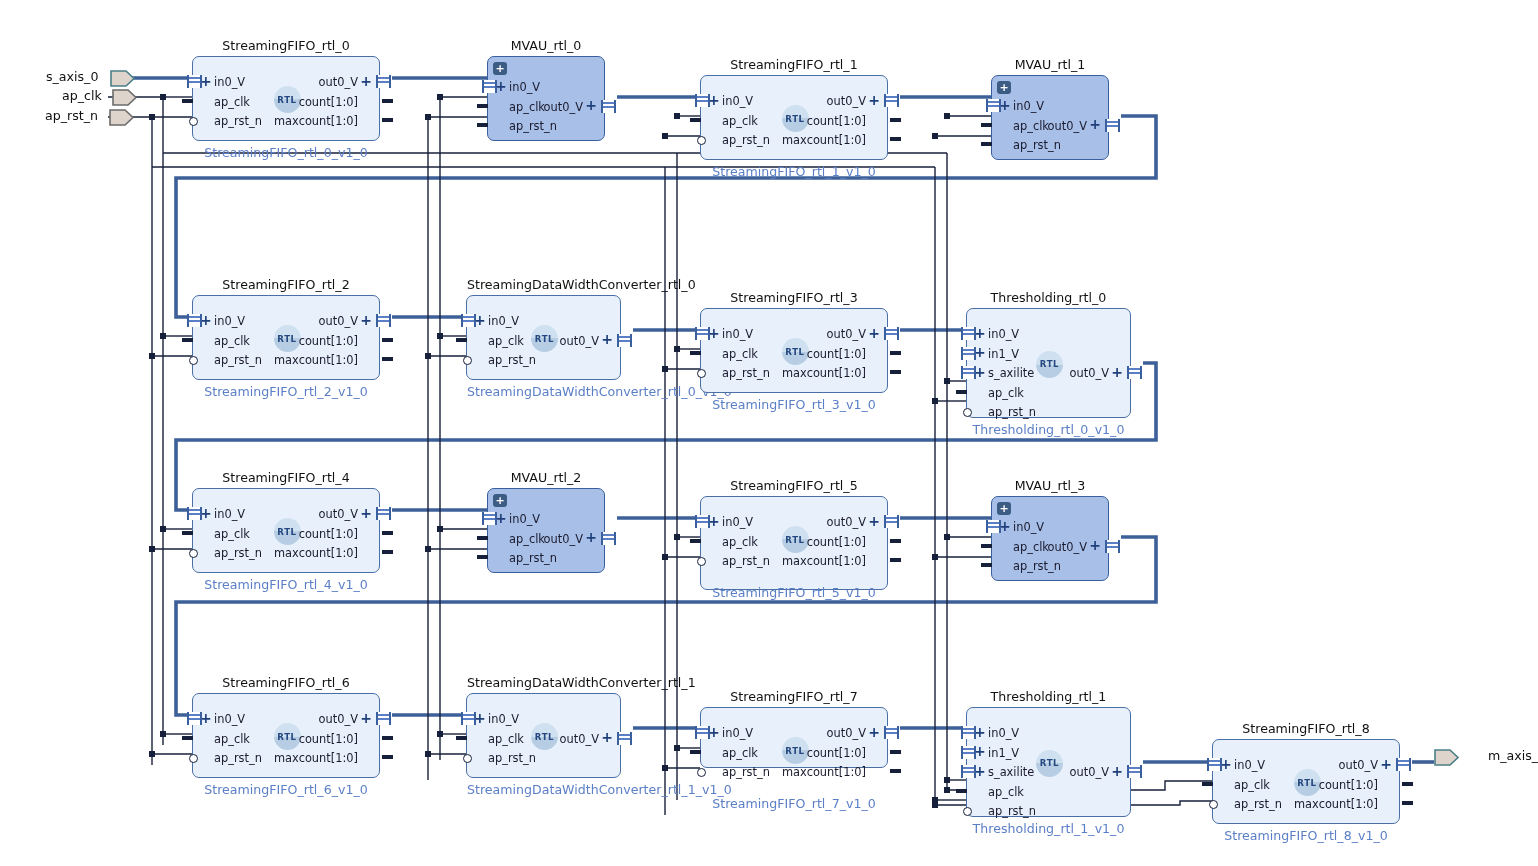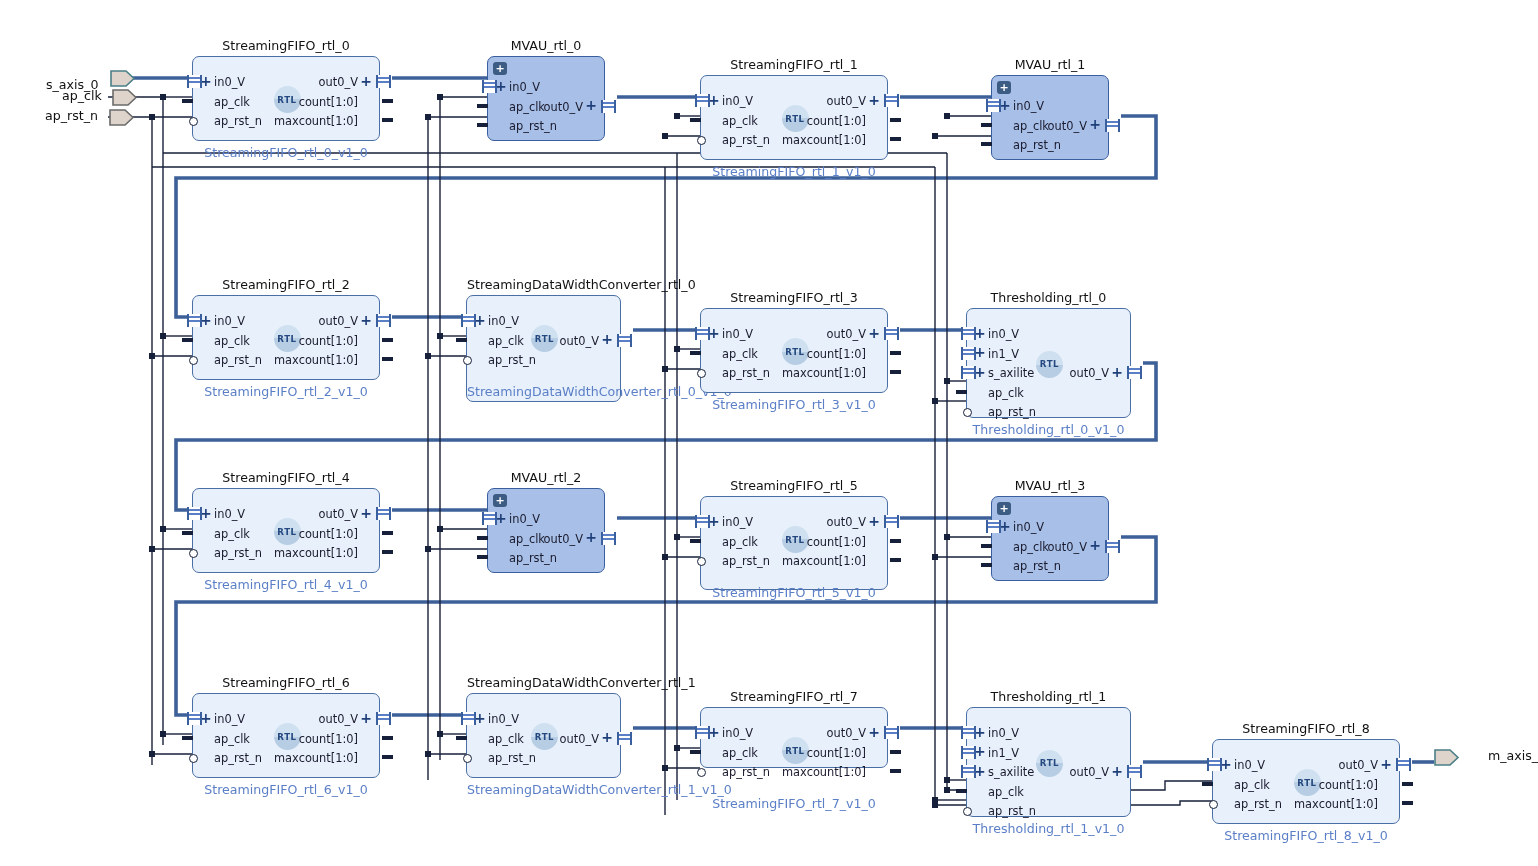--- a/index.html
+++ b/index.html
@@ -249,21 +249,21 @@
         <div class="pin l" style="top: 59px;">ap_rst_n</div>
         <div class="bub" style="left: -4px; top: 59.5px;"></div>
         <div class="pin r" style="top: 20px;">out0_V</div>
         <div class="plus r" style="top: 18.5px;">+</div>
         <div class="busc" style="left: 183px; top: 18px;"></div>
         <div class="pin r" style="top: 39.5px;">count[1:0]</div>
         <div class="stub" style="left: 189px; top: 41.5px;"></div>
         <div class="pin r" style="top: 59px;">maxcount[1:0]</div>
         <div class="stub" style="left: 189px; top: 61px;"></div>
       </div>
-      <div class="blk light" style="left: 466px; top: 295px; width: 155px; height: 107px;">
+      <div class="blk light" style="left: 466px; top: 295px; width: 155px; height: 85px;">
         <div class="blk-title">StreamingDataWidthConverter_rtl_0</div>
         <div class="blk-sub" style="top: 88px;">StreamingDataWidthConverter_rtl_0_v1_0</div>
         <div class="rtl" style="left: 64px; top: 29px;">
           <span>RTL</span>
         </div>
         <div class="pin l" style="top: 20px;">in0_V</div>
         <div class="plus l" style="top: 18.5px;">+</div>
         <div class="busc" style="left: -6px; top: 18px;"></div>
         <div class="pin l" style="top: 39.5px;">ap_clk</div>
         <div class="stub" style="left: -11px; top: 41.5px;"></div>
@@ -489,21 +489,21 @@
         <div class="stub" style="left: 189px; top: 41.5px;"></div>
         <div class="pin r" style="top: 59px;">maxcount[1:0]</div>
         <div class="stub" style="left: 189px; top: 61px;"></div>
       </div>
     </div>
   <div id="ports">
       <div class="extport" style="left: 46px; top: 70px;">
         <svg width="26" height="17" style="position: absolute; left: 64px; top: 0px;">
           <polygon points="1,1 16,1 24,8.5 16,16 1,16" fill="#ded4cb" stroke="#4a7f86" stroke-width="1.6"></polygon>
         </svg>
-        <div class="lbl" style="left: 0px; margin-top: 8px;">s_axis_0</div>
+        <div class="lbl" style="left: 0px;">s_axis_0</div>
       </div>
       <div class="extport" style="left: 62px; top: 89px;">
         <svg width="26" height="17" style="position: absolute; left: 50px; top: 0px;">
           <polygon points="1,1 16,1 24,8.5 16,16 1,16" fill="#ded4cb" stroke="#6b6b6b" stroke-width="1.6"></polygon>
         </svg>
         <div class="lbl" style="left: 0px;">ap_clk</div>
       </div>
       <div class="extport" style="left: 45px; top: 109px;">
         <svg width="26" height="17" style="position: absolute; left: 64px; top: 0px;">
           <polygon points="1,1 16,1 24,8.5 16,16 1,16" fill="#ded4cb" stroke="#6b6b6b" stroke-width="1.6"></polygon>

